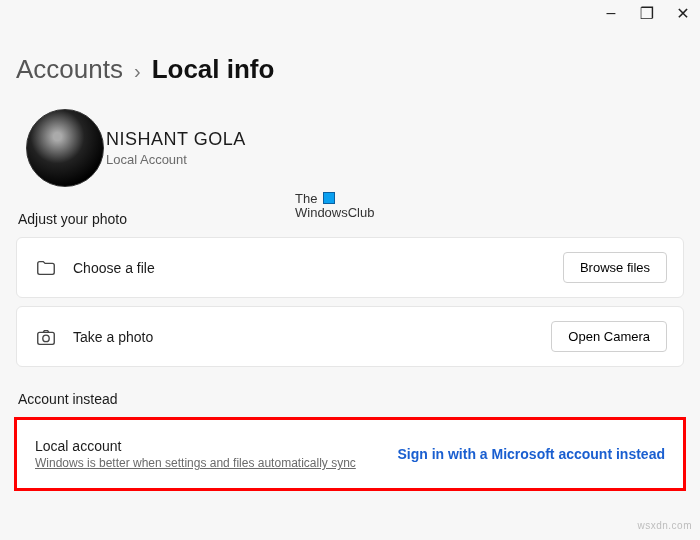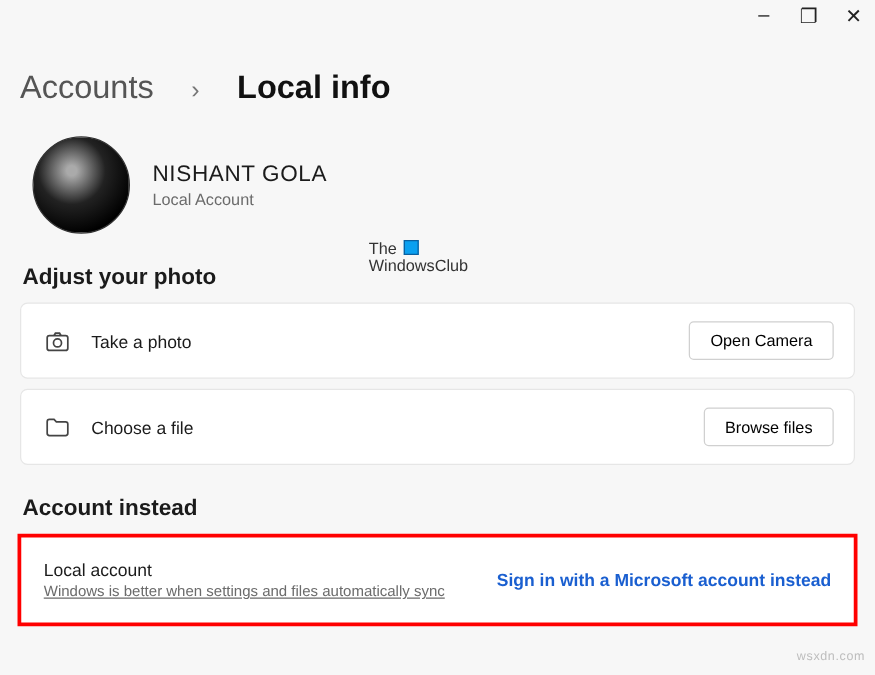--- a/index.html
+++ b/index.html
@@ -1,30 +1,30 @@
 <!DOCTYPE html>
 <html><head>
 <meta charset="utf-8">
 <style>
   * { box-sizing: border-box; margin: 0; padding: 0; font-family: "Segoe UI", -apple-system, sans-serif; }
   body { width: 700px; height: 540px; background: #f7f7f7; color: #1b1b1b; overflow: hidden; position: relative; }
   .window-controls { position: absolute; top: 6px; right: 10px; display: flex; gap: 22px; align-items: center; }
   .win-ctrl { width: 14px; height: 14px; display: flex; align-items: center; justify-content: center; color: #222; cursor: default; }
   .content { padding: 54px 16px 0 16px; }
-  .breadcrumb { display: flex; align-items: baseline; gap: 30px; margin-bottom: 24px; }
+  .breadcrumb { display: flex; align-items: baseline; gap: 11px; margin-bottom: 24px; }
   .crumb-parent { font-size: 26px; font-weight: 400; color: #555; }
   .chev { font-size: 20px; color: #777; }
   .crumb-current { font-size: 26px; font-weight: 600; color: #111; }
-  .profile { display: flex; align-items: center; gap: 18px; margin: 4px 0 14px 10px; }
+  .profile { display: flex; align-items: center; gap: 2px; margin: 4px 0 14px 10px; }
   .avatar { width: 78px; height: 78px; border-radius: 50%; background: radial-gradient(circle at 40% 35%, #aaa 6%, #222 40%, #000 75%); border: 1px solid #333; }
   .profile-name { font-size: 18px; font-weight: 500; letter-spacing: .5px; }
   .profile-type { font-size: 13px; color: #6b6b6b; margin-top: 2px; }
   .watermark { position: absolute; left: 295px; top: 192px; font-size: 13px; line-height: 1.1; color: #333; }
   .wm-sq { display:inline-block; width:12px; height:12px; background:#0aa0f0; border:1px solid #0a60a0; margin-left:6px; vertical-align: top; }
-  .section-title { font-size: 18px; font-weight: 700; margin: 24px 0 10px 2px; }
+  .section-title { font-size: 14px; font-weight: 400; margin: 24px 0 10px 2px; }
   .card { background: #fff; border: 1px solid #e6e6e6; border-radius: 6px; padding: 14px 16px; display: flex; align-items: center; margin-bottom: 8px; }
   .card-icon { width: 26px; height: 26px; display:flex; align-items:center; justify-content:center; color:#444; margin-right: 14px; flex-shrink:0; }
   .card-label { font-size: 14px; flex: 1; }
   .card-sub { font-size: 12px; color: #6b6b6b; margin-top: 2px; text-decoration: underline; }
   .card-main { font-size: 14px; font-weight: 500; }
   .card-text { flex:1; }
   .btn { background: #fff; border: 1px solid #d0d0d0; border-radius: 4px; padding: 7px 16px; font-size: 13px; cursor: pointer; }
   .link { color: #1a5fd0; font-size: 14px; cursor: pointer; font-weight: bold; }
   .highlight { border: 3px solid #ff0000; border-radius: 0; padding: 18px 18px; background:#fff; display:flex; align-items:center; margin: 6px -2px 0 -2px; }
   .attrib { position:absolute; right:8px; bottom:9px; font-size:10px; color:#bdbdbd; letter-spacing:.5px; }
@@ -57,37 +57,37 @@
   <div class="watermark">
     <span>The</span><span class="wm-sq"></span><br>
     <span>WindowsClub</span>
   </div>
 
   <div class="section-title">Adjust your photo</div>
 
   <div class="card">
     <div class="card-icon">
       <svg width="22" height="22" viewBox="0 0 24 24" fill="none" stroke="currentColor" stroke-width="1.5">
+          <path d="M3 7a2 2 0 0 1 2-2h4l2 2h8a2 2 0 0 1 2 2v8a2 2 0 0 1-2 2H5a2 2 0 0 1-2-2V7z"></path>
+        </svg>
+    </div>
+    <div class="card-label">Choose a file</div>
+    <button class="btn">Browse files</button>
+  </div>
+
+  <div class="card">
+    <div class="card-icon">
+      <svg width="22" height="22" viewBox="0 0 24 24" fill="none" stroke="currentColor" stroke-width="1.5">
           <rect x="3" y="7" width="18" height="13" rx="2"></rect>
           <circle cx="12" cy="13.5" r="3.5"></circle>
           <path d="M9 7l1.2-2h3.6L15 7"></path>
         </svg>
     </div>
     <div class="card-label">Take a photo</div>
     <button class="btn">Open Camera</button>
-  </div>
-
-  <div class="card">
-    <div class="card-icon">
-      <svg width="22" height="22" viewBox="0 0 24 24" fill="none" stroke="currentColor" stroke-width="1.5">
-          <path d="M3 7a2 2 0 0 1 2-2h4l2 2h8a2 2 0 0 1 2 2v8a2 2 0 0 1-2 2H5a2 2 0 0 1-2-2V7z"></path>
-        </svg>
-    </div>
-    <div class="card-label">Choose a file</div>
-    <button class="btn">Browse files</button>
   </div>
 
   <div class="section-title">Account instead</div>
 
   <div class="highlight">
     <div class="card-text">
       <div class="card-main">Local account</div>
       <div class="card-sub">Windows is better when settings and files automatically sync</div>
     </div>
     <span class="link">Sign in with a Microsoft account instead</span>

